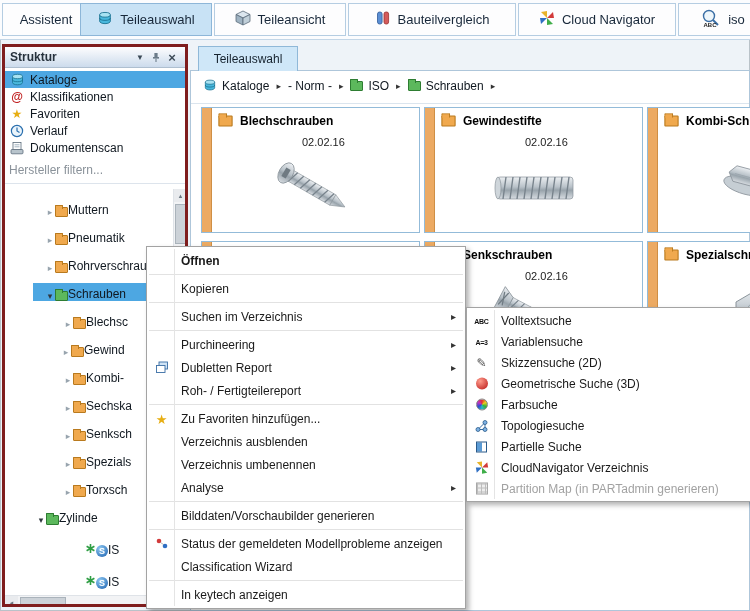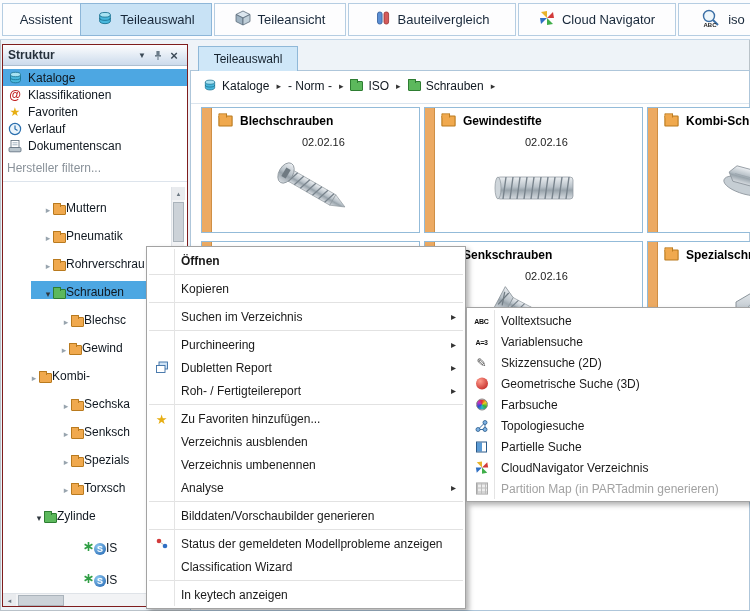--- a/index.html
+++ b/index.html
@@ -6,21 +6,21 @@
   body { font-family:"Liberation Sans", sans-serif; background:#fff; }
   .screen { position:relative; width:750px; height:611px; background:#eef3f8; overflow:hidden; box-shadow:inset 0 0 0 1px #b9c2c9; }
 
   
   .tabbar { position:absolute; left:0; top:0; width:750px; height:40px; background:#fbfcfe; border-bottom:1px solid #c3d6e7; }
   .tab { position:absolute; top:3px; height:33px; background:#fdfdfe; border:1px solid #b5cde2; display:flex; align-items:center; justify-content:center; gap:7px; font-size:13px; color:#18283a; cursor:default; }
   .tab.active { background:#c8e2f5; border-color:#8db6d8; }
   .tab svg { flex:0 0 auto; }
 
   
-  .sidebar { position:absolute; left:2px; top:44px; width:186px; height:563px; background:#fff; border:1px solid #7f1d1d; overflow:hidden; }
+  .sidebar { position:absolute; left:2px; top:44px; width:186px; height:563px; background:#fff; border:3px solid #7f1d1d; overflow:hidden; }
   .sb-head { position:absolute; left:0; top:0; right:0; height:21px; background:linear-gradient(#fdfdfe,#ccdbec); border-bottom:1px solid #aebfd0; display:flex; align-items:center; padding:0 5px; font-size:12px; font-weight:bold; color:#26313c; }
   .sb-head .hspace { flex:1; }
   .hbtn { width:16px; height:15px; display:flex; align-items:center; justify-content:center; font-size:8px; color:#3c4a57; }
   .gl-down:before { content:"▼"; }
   .gl-x:before { content:"×"; font-size:13px; }
   .navlist { position:absolute; left:0; top:24px; right:0; }
   .nav-item { height:17px; display:flex; align-items:center; gap:5px; padding-left:4px; font-size:12px; color:#101820; }
   .nav-item.sel { background:#4da7e2; }
   .nicon { width:16px; display:flex; justify-content:center; align-items:center; }
   .at-ic { color:#c02020; font-weight:bold; font-size:12px; }
@@ -234,21 +234,21 @@
       <div class="trow" style="padding-left:58px">
           <span class="exp exp-c"></span>
           <span class="folder"></span>
           <span>Blechsc</span>
         </div>
       <div class="trow" style="padding-left:56px">
           <span class="exp exp-c"></span>
           <span class="folder"></span>
           <span>Gewind</span>
         </div>
-      <div class="trow" style="padding-left:26px">
+      <div class="trow" style="padding-left:58px">
           <span class="exp exp-c"></span>
           <span class="folder"></span>
           <span>Kombi-</span>
         </div>
       <div class="trow" style="padding-left:58px">
           <span class="exp exp-c"></span>
           <span class="folder"></span>
           <span>Sechska</span>
         </div>
       <div class="trow" style="padding-left:58px">

